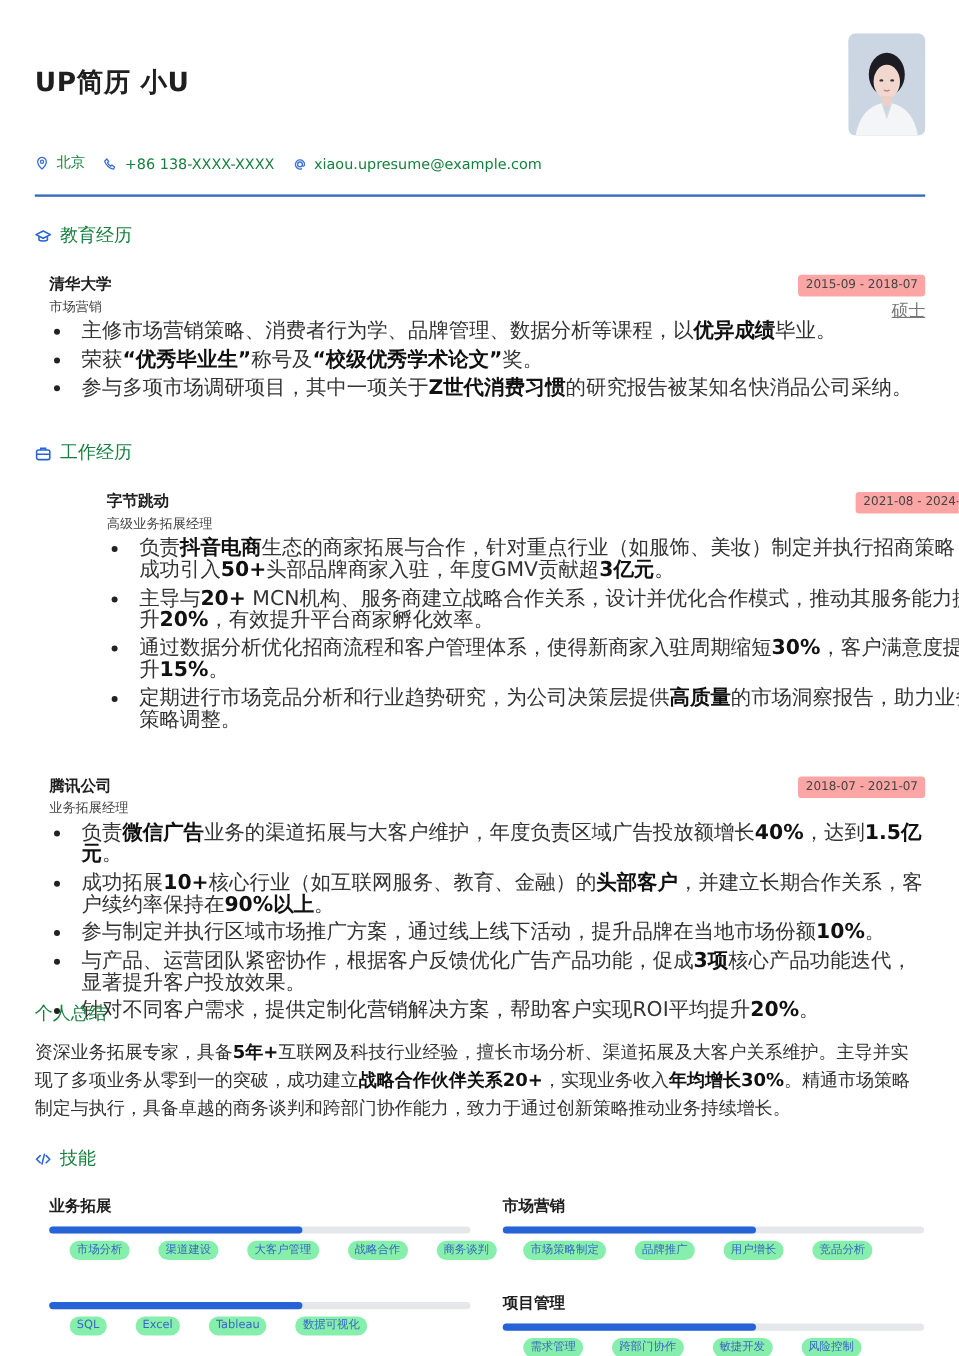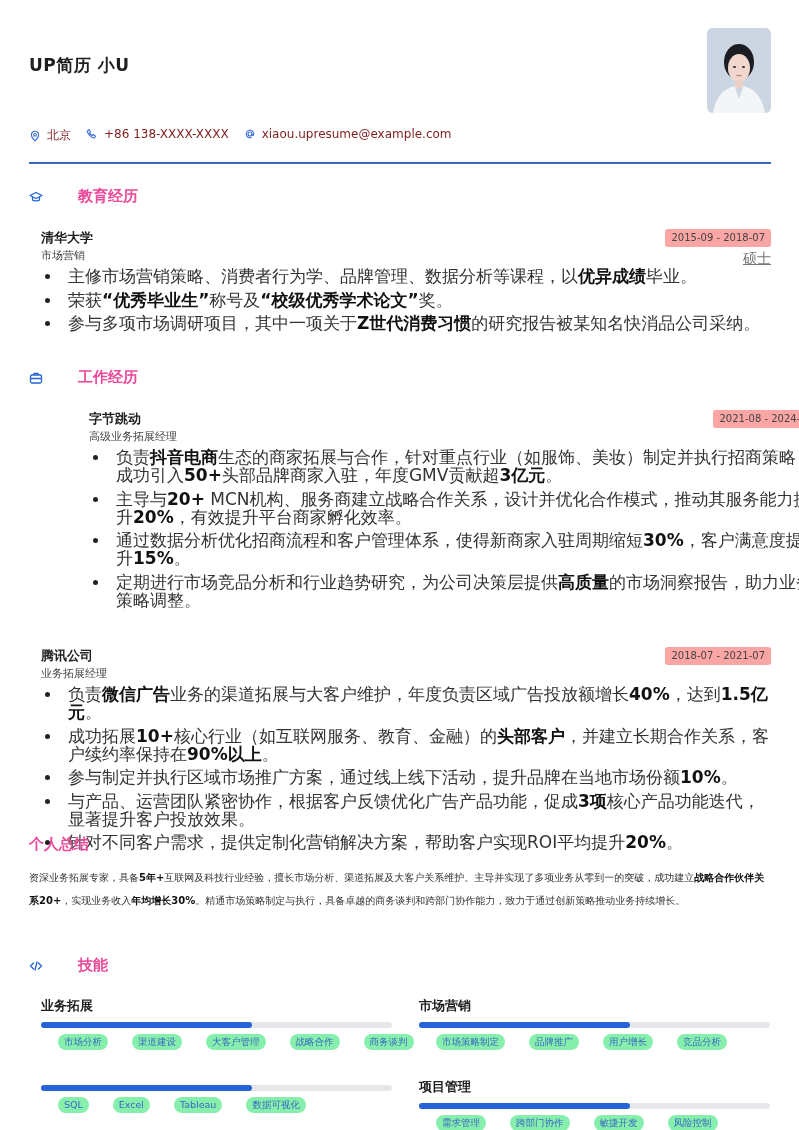--- a/index.html
+++ b/index.html
@@ -1,43 +1,43 @@
 <!DOCTYPE html>
 <html><head>
 <meta charset="utf-8">
 <style>
   * { box-sizing: border-box; margin: 0; padding: 0; }
   html, body { width: 799px; height: 1130px; background: #ffffff; overflow: hidden; }
   body { font-family: "DejaVu Sans", "Liberation Sans", sans-serif; color: #222; position: relative; }
   .page { position: absolute; left: 0; top: 0; width: 799px; height: 1130px; }
 
   .header { position: absolute; left: 29px; top: 0; width: 742px; height: 165px; }
-  .name { position: absolute; left: 0; top: 54px; font-size: 17px; font-weight: 600; color: #1f1f1f; letter-spacing: 0.5px; }
+  .name { position: absolute; left: 0; top: 54px; font-size: 22px; font-weight: 600; color: #1f1f1f; letter-spacing: 0.5px; }
   .photo { position: absolute; right: 0; top: 28px; width: 64px; height: 85px; border-radius: 6px; overflow: hidden;
            background: linear-gradient(180deg, #c5d2e2 0%, #dfe6ef 100%); }
-  .contacts { position: absolute; left: 0; top: 127px; display: flex; align-items: flex-start; font-size: 12px; color: #7f1d1d; }
+  .contacts { position: absolute; left: 0; top: 127px; display: flex; align-items: flex-end; font-size: 12px; color: #15803d; }
   .contact { display: flex; align-items: center; margin-right: 15px; }
   .contact .ic { width: 12px; height: 12px; margin-right: 6px; color: #3b6fd8; display: inline-flex; }
   .rule { position: absolute; left: 0; top: 162px; width: 742px; height: 2px; background: #3a6cb8; }
 
-  .section-title { position: absolute; left: 29px; display: flex; align-items: center; font-size: 15px; font-weight: 700; color: #ec4899; gap: 28px; }
+  .section-title { position: absolute; left: 29px; display: flex; align-items: center; font-size: 15px; font-weight: 400; color: #15803d; }
   .section-title .ic { width: 14px; height: 14px; margin-right: 7px; display: inline-flex; color: #2563d6; }
 
   .entry { position: absolute; left: 41px; width: 730px; }
   .entry-head { position: relative; height: 18px; }
   .entry-org { font-size: 13px; font-weight: 700; color: #1f1f1f; line-height: 18px; }
   .entry-date { position: absolute; right: 0; top: 0; font-size: 10px; color: #444; background: #fca5a5; border-radius: 3px; padding: 3px 6px; line-height: 12px; }
   .entry-role { font-size: 11px; color: #444; line-height: 16px; margin-top: 1px; }
   .entry-degree { position: absolute; right: 0; top: 21px; font-size: 14px; color: #777; text-decoration: underline; }
   ul.bullets { list-style: none; margin-top: 3px; }
   ul.bullets li { position: relative; padding-left: 27px; font-size: 17px; line-height: 18px; color: #333; margin-bottom: 5.6px; padding-right: 0; }
   ul.bullets li::before { content: ""; position: absolute; left: 4px; top: 7px; width: 5px; height: 5px; border-radius: 50%; background: #222; }
   b { font-weight: 700; color: #111; }
 
-  .summary { position: absolute; left: 29px; top: 866px; width: 742px; font-size: 10px; line-height: 23px; color: #333; }
+  .summary { position: absolute; left: 29px; top: 866px; width: 742px; font-size: 15px; line-height: 23px; color: #333; }
 
   .skill { position: absolute; width: 351px; }
   .skill-name { font-size: 13px; font-weight: 700; color: #1f1f1f; line-height: 18px; }
   .bar { margin-top: 7px; height: 6px; border-radius: 3px; background: #e5e7eb; position: relative; }
   .bar-fill { position: absolute; left: 0; top: 0; height: 6px; border-radius: 3px; background: #2563d6; }
   .tags { display: flex; margin-top: 6px; flex-wrap: nowrap; }
   .tag { font-size: 9.5px; color: #3a66c4; background: #86efac; border-radius: 8px; padding: 2px 6px; margin-right: 7px; line-height: 12px; white-space: nowrap; margin-left: 17px; }
 </style>
 </head>
 <body>

